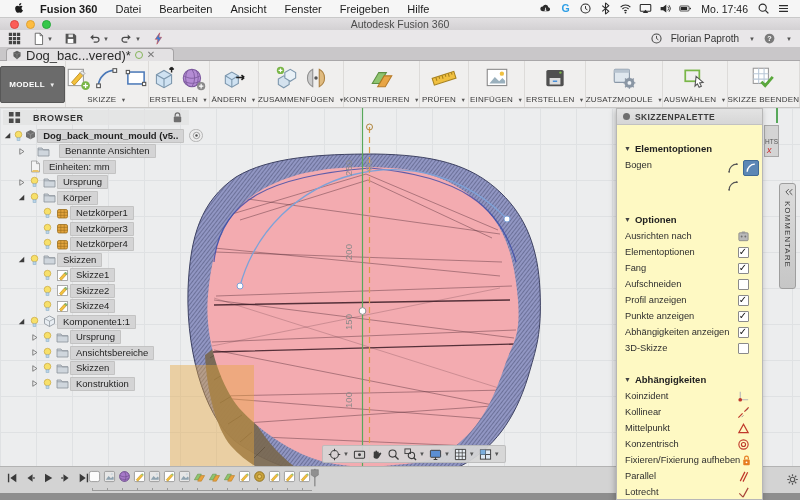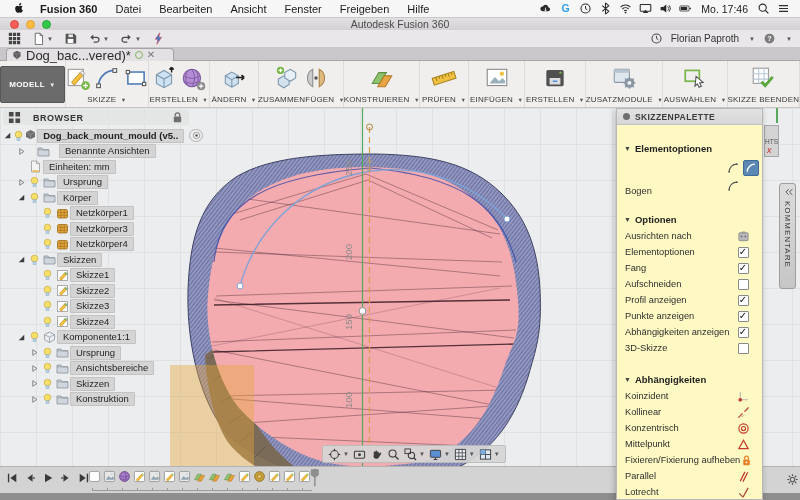--- a/index.html
+++ b/index.html
@@ -99,21 +99,21 @@
   .psec-title{font-size:9.5px;font-weight:bold;color:#222;padding:18px 7px 3px;display:flex;align-items:center;gap:4px}
   .psec-title .tri{font-size:7px;color:#444}
   .prow{display:flex;align-items:center;height:16px;padding:0 9px 0 8px}
   .prow-label{flex:1;font-size:9.3px;color:#2e2e2e;white-space:nowrap}
   .pctrl{width:20px;display:flex;justify-content:center;align-items:center}
   .pctrl svg{width:13px;height:13px}
   .checkbox{width:11px;height:11px;background:#fff;border:1px solid #8a8a8a;border-radius:1px;display:flex;align-items:center;justify-content:center;font-size:10px;line-height:10px;color:#111}
   .arcpicker{display:grid;grid-template-columns:17px 17px;grid-auto-rows:17px;gap:1px;align-items:center;justify-items:center;margin:2px 2px 2px 0}
   .arcpicker .sel{background:#5b87b5;border:1px solid #3f6a96;border-radius:2px;width:16px;height:16px;display:flex;align-items:center;justify-content:center}
   .arcpicker svg{width:12px;height:12px}
-  .prow-arcs{height:auto;align-items:flex-end}
+  .prow-arcs{height:auto;align-items:flex-start}
   .prow-arcs .prow-label{padding-top:3px}
 </style>
 </head>
 <body>
 
 <div id="menubar">
   <span id="apple-wrap" class="icn">
       <svg viewBox="0 0 16 16" width="12" height="13">
         <path d="M11.4 1.1c-.75.06-1.65.52-2.15 1.12-.45.52-.85 1.33-.7 2.1.82.06 1.67-.42 2.17-1.02.5-.6.86-1.4.68-2.2zM11.2 4.65c-1.15 0-1.62.55-2.4.55-.8 0-1.42-.54-2.36-.54-1.24 0-2.56 1.13-2.56 3.3 0 2.5 1.8 5.3 3.2 5.3.7 0 .9-.45 1.86-.45.95 0 1.15.45 1.85.45 1 0 2.3-1.9 2.76-3.2-1.2-.45-1.76-1.4-1.76-2.5 0-1 .56-1.76 1.3-2.2-.54-.5-1.34-.71-1.89-.71z" fill="#1c1c1c"></path>
       </svg>
@@ -700,37 +700,20 @@
             </svg>
           </span>
           <span class="ticn">
             <svg viewBox="0 0 13 13">
               <rect x="1.5" y="1.5" width="10" height="10" fill="#fff" stroke="#999" stroke-width=".8"></rect>
               <path d="M3.5 9.5 8.5 4l1.8 1.8-5 5.5z" fill="#f3c13d" stroke="#b98a1e" stroke-width=".6"></path>
               <path d="M8.5 4l1.8 1.8 1-1-1.8-1.8z" fill="#8fc46f" stroke="#5d8f42" stroke-width=".5"></path>
             </svg>
           </span>
           <span class="tchip">Skizze2</span>
-        </div>
-        <div class="trow" style="padding-left: 26px;">
-          <span class="texp"></span>
-          <span class="tbulb">
-            <svg viewBox="0 0 13 14">
-              <circle cx="6.5" cy="5.3" r="3.9" fill="#f7e06a" stroke="#c8a43c" stroke-width=".8"></circle>
-              <rect x="4.8" y="9.2" width="3.4" height="3" fill="#bcd6ea" stroke="#8aaec8" stroke-width=".7"></rect>
-            </svg>
-          </span>
-          <span class="ticn">
-            <svg viewBox="0 0 13 13">
-              <rect x="1.5" y="1.5" width="10" height="10" fill="#fff" stroke="#999" stroke-width=".8"></rect>
-              <path d="M3.5 9.5 8.5 4l1.8 1.8-5 5.5z" fill="#f3c13d" stroke="#b98a1e" stroke-width=".6"></path>
-              <path d="M8.5 4l1.8 1.8 1-1-1.8-1.8z" fill="#8fc46f" stroke="#5d8f42" stroke-width=".5"></path>
-            </svg>
-          </span>
-          <span class="tchip">Skizze3</span>
         </div>
         <div class="trow" style="padding-left: 26px;">
           <span class="texp"></span>
           <span class="tbulb">
             <svg viewBox="0 0 13 14">
               <circle cx="6.5" cy="5.3" r="3.9" fill="#f7e06a" stroke="#c8a43c" stroke-width=".8"></circle>
               <rect x="4.8" y="9.2" width="3.4" height="3" fill="#bcd6ea" stroke="#8aaec8" stroke-width=".7"></rect>
             </svg>
           </span>
           <span class="ticn">
@@ -1174,36 +1157,36 @@
                      <span class="pctrl">
           <span>
             <svg viewBox="0 0 14 14">
               <path d="M1.5 12.5 6 8M8 6l4.5-4.5" stroke="#c0392b" fill="none" stroke-width="1.3"></path>
               <path d="M5 12l2-2M10 5l2-2" stroke="#8a8a8a" stroke-width=".9"></path>
             </svg>
           </span>
         </span>
       </div>
       <div class="prow">
+        <span class="prow-label">Mittelpunkt</span>
+                     <span class="pctrl">
+          <span>
+            <svg viewBox="0 0 14 14">
+              <path d="M7 2.5 12 11.5H2z" stroke="#c0392b" fill="none" stroke-width="1.3"></path>
+            </svg>
+          </span>
+        </span>
+      </div>
+      <div class="prow">
         <span class="prow-label">Konzentrisch</span>
                      <span class="pctrl">
           <span>
             <svg viewBox="0 0 14 14">
               <circle cx="7" cy="7" r="5" stroke="#c0392b" fill="none" stroke-width="1.2"></circle>
               <circle cx="7" cy="7" r="2.2" stroke="#c0392b" fill="none" stroke-width="1.2"></circle>
-            </svg>
-          </span>
-        </span>
-      </div>
-      <div class="prow">
-        <span class="prow-label">Mittelpunkt</span>
-                     <span class="pctrl">
-          <span>
-            <svg viewBox="0 0 14 14">
-              <path d="M7 2.5 12 11.5H2z" stroke="#c0392b" fill="none" stroke-width="1.3"></path>
             </svg>
           </span>
         </span>
       </div>
       <div class="prow">
         <span class="prow-label">Fixieren/Fixierung aufheben</span>
                      <span class="pctrl">
           <span>
             <svg viewBox="0 0 14 14">
               <rect x="3.5" y="6" width="7" height="6" rx="1" fill="#e67e22"></rect>

